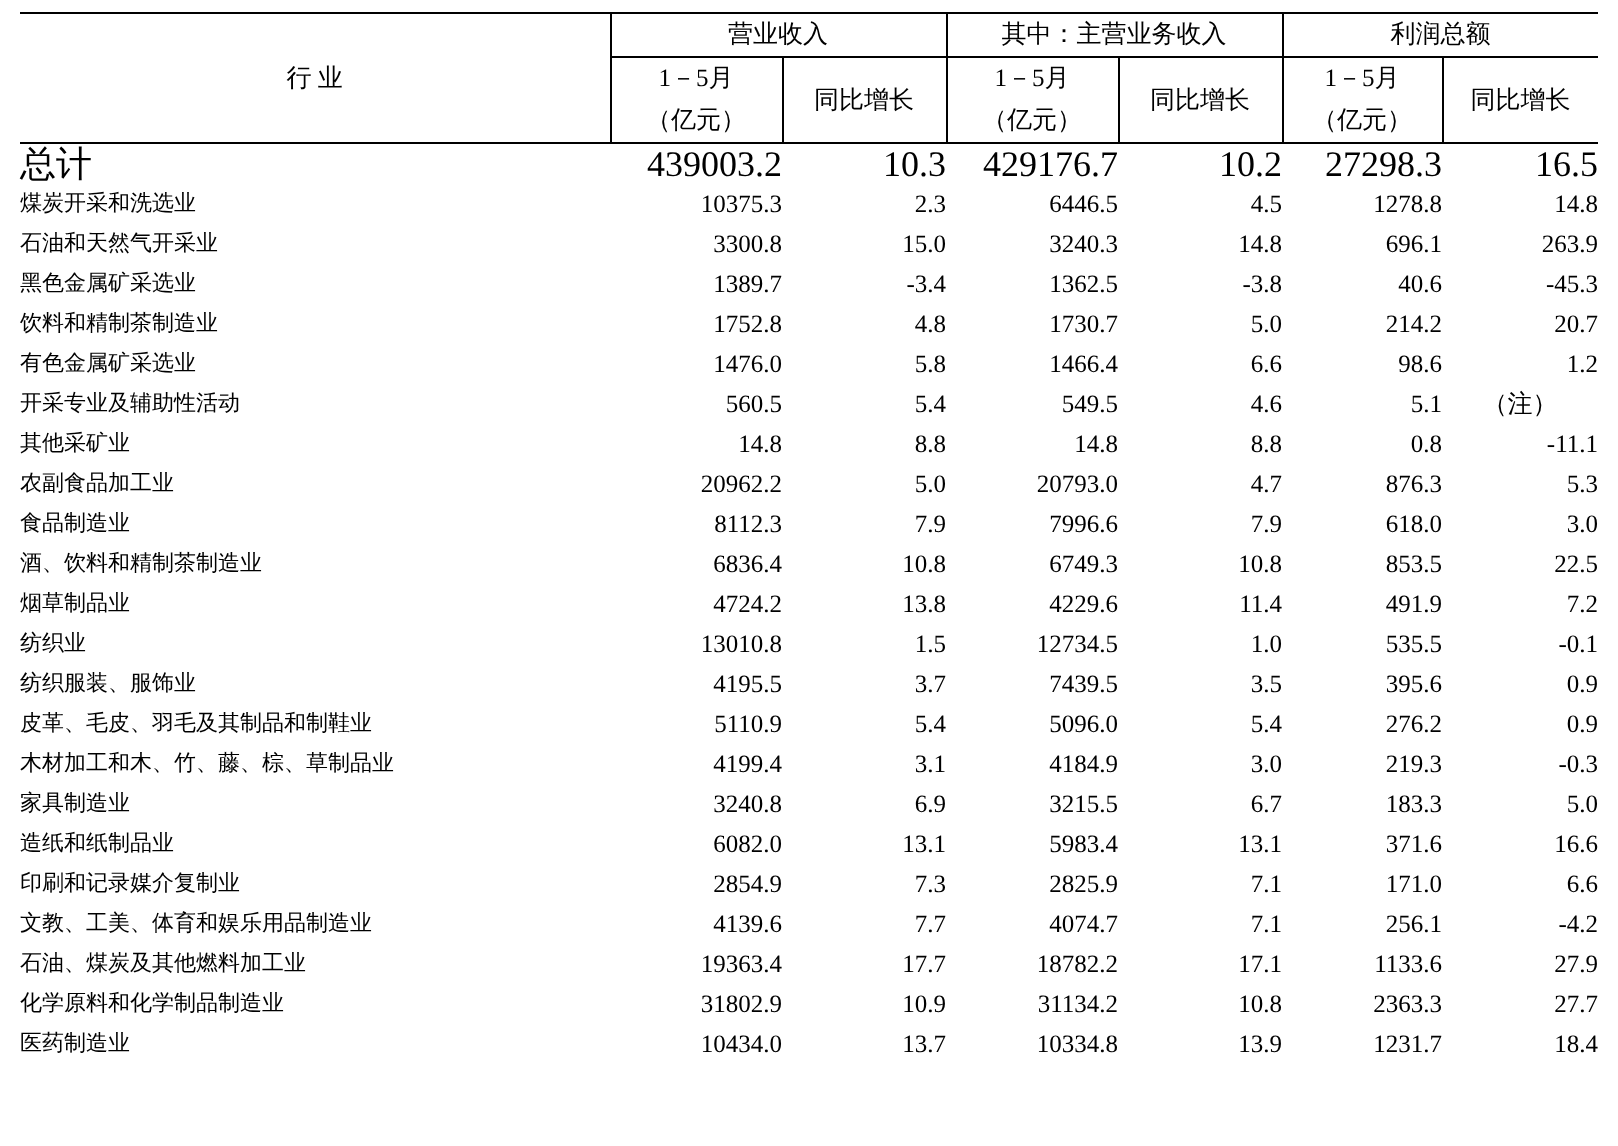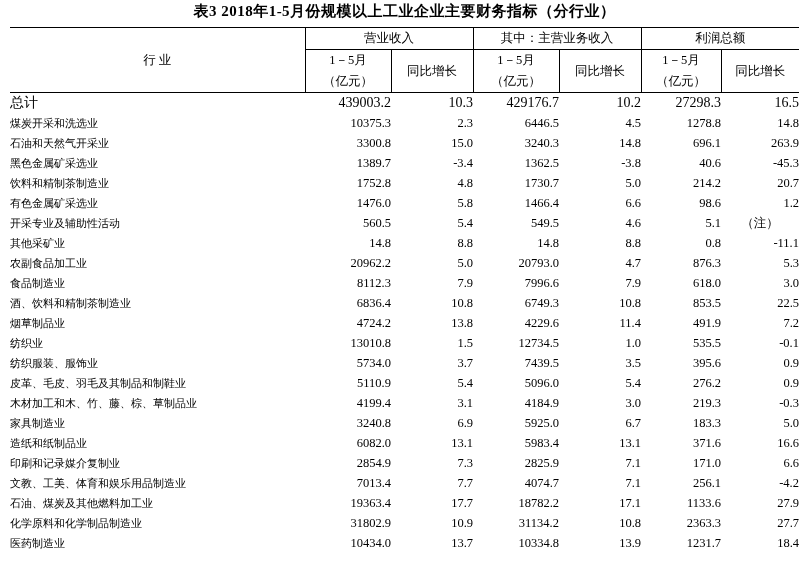--- a/index.html
+++ b/index.html
@@ -62,29 +62,28 @@
     padding-right:13px;
     height:20px;
     line-height:20px;
     white-space:nowrap;
     font-size:12.5px;
   }
   td.num.note{
     text-align:center;
     padding-right:0;
   }
-  tr.total td{font-size:14px;}
+  tr.total td{font-size:18px;}
   .small-unit{font-size:12px;}
 </style>
 </head>
 <body>
 
 <div class="page">
 
-  <div class="title">表3  2018年1-5月份规模以上工业企业主要财务指标（分行业）</div>
 
   <table class="main">
     <colgroup>
       <col style="width:295px">
       <col style="width:86px">
       <col style="width:82px">
       <col style="width:86px">
       <col style="width:82px">
       <col style="width:80px">
       <col style="width:78px">
@@ -236,21 +235,21 @@
           <td class="ind">纺织业</td>
           <td class="num">13010.8</td>
           <td class="num">1.5</td>
           <td class="num">12734.5</td>
           <td class="num">1.0</td>
           <td class="num">535.5</td>
           <td class="num">-0.1</td>
         </tr>
         <tr>
           <td class="ind">纺织服装、服饰业</td>
-          <td class="num">5734.0</td>
+          <td class="num">4195.5</td>
           <td class="num">3.7</td>
           <td class="num">7439.5</td>
           <td class="num">3.5</td>
           <td class="num">395.6</td>
           <td class="num">0.9</td>
         </tr>
         <tr>
           <td class="ind">皮革、毛皮、羽毛及其制品和制鞋业</td>
           <td class="num">5110.9</td>
           <td class="num">5.4</td>
@@ -265,21 +264,21 @@
           <td class="num">3.1</td>
           <td class="num">4184.9</td>
           <td class="num">3.0</td>
           <td class="num">219.3</td>
           <td class="num">-0.3</td>
         </tr>
         <tr>
           <td class="ind">家具制造业</td>
           <td class="num">3240.8</td>
           <td class="num">6.9</td>
-          <td class="num">5925.0</td>
+          <td class="num">3215.5</td>
           <td class="num">6.7</td>
           <td class="num">183.3</td>
           <td class="num">5.0</td>
         </tr>
         <tr>
           <td class="ind">造纸和纸制品业</td>
           <td class="num">6082.0</td>
           <td class="num">13.1</td>
           <td class="num">5983.4</td>
           <td class="num">13.1</td>
@@ -290,21 +289,21 @@
           <td class="ind">印刷和记录媒介复制业</td>
           <td class="num">2854.9</td>
           <td class="num">7.3</td>
           <td class="num">2825.9</td>
           <td class="num">7.1</td>
           <td class="num">171.0</td>
           <td class="num">6.6</td>
         </tr>
         <tr>
           <td class="ind">文教、工美、体育和娱乐用品制造业</td>
-          <td class="num">7013.4</td>
+          <td class="num">4139.6</td>
           <td class="num">7.7</td>
           <td class="num">4074.7</td>
           <td class="num">7.1</td>
           <td class="num">256.1</td>
           <td class="num">-4.2</td>
         </tr>
         <tr>
           <td class="ind">石油、煤炭及其他燃料加工业</td>
           <td class="num">19363.4</td>
           <td class="num">17.7</td>

